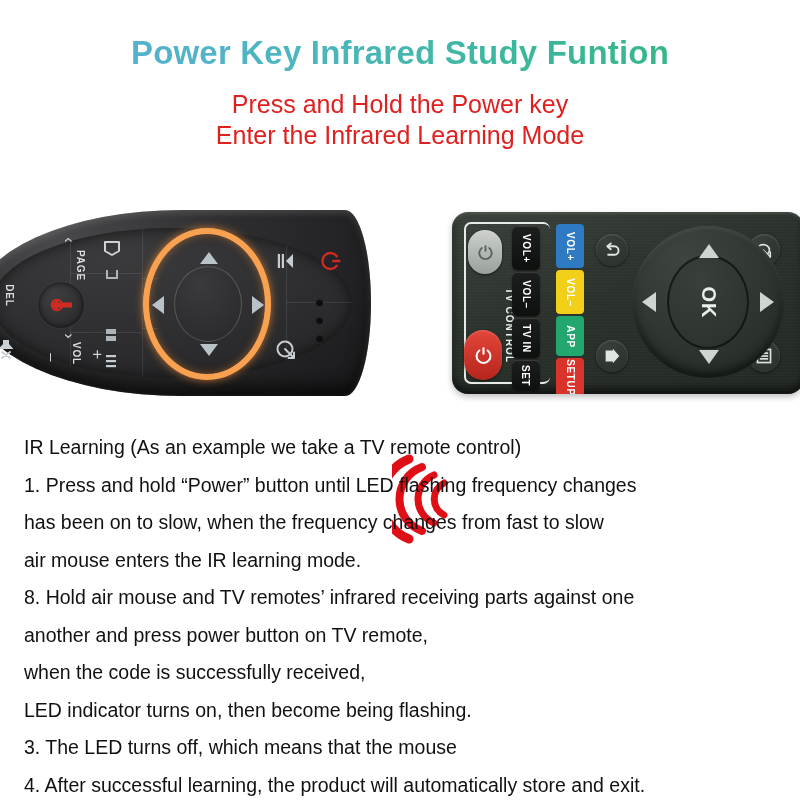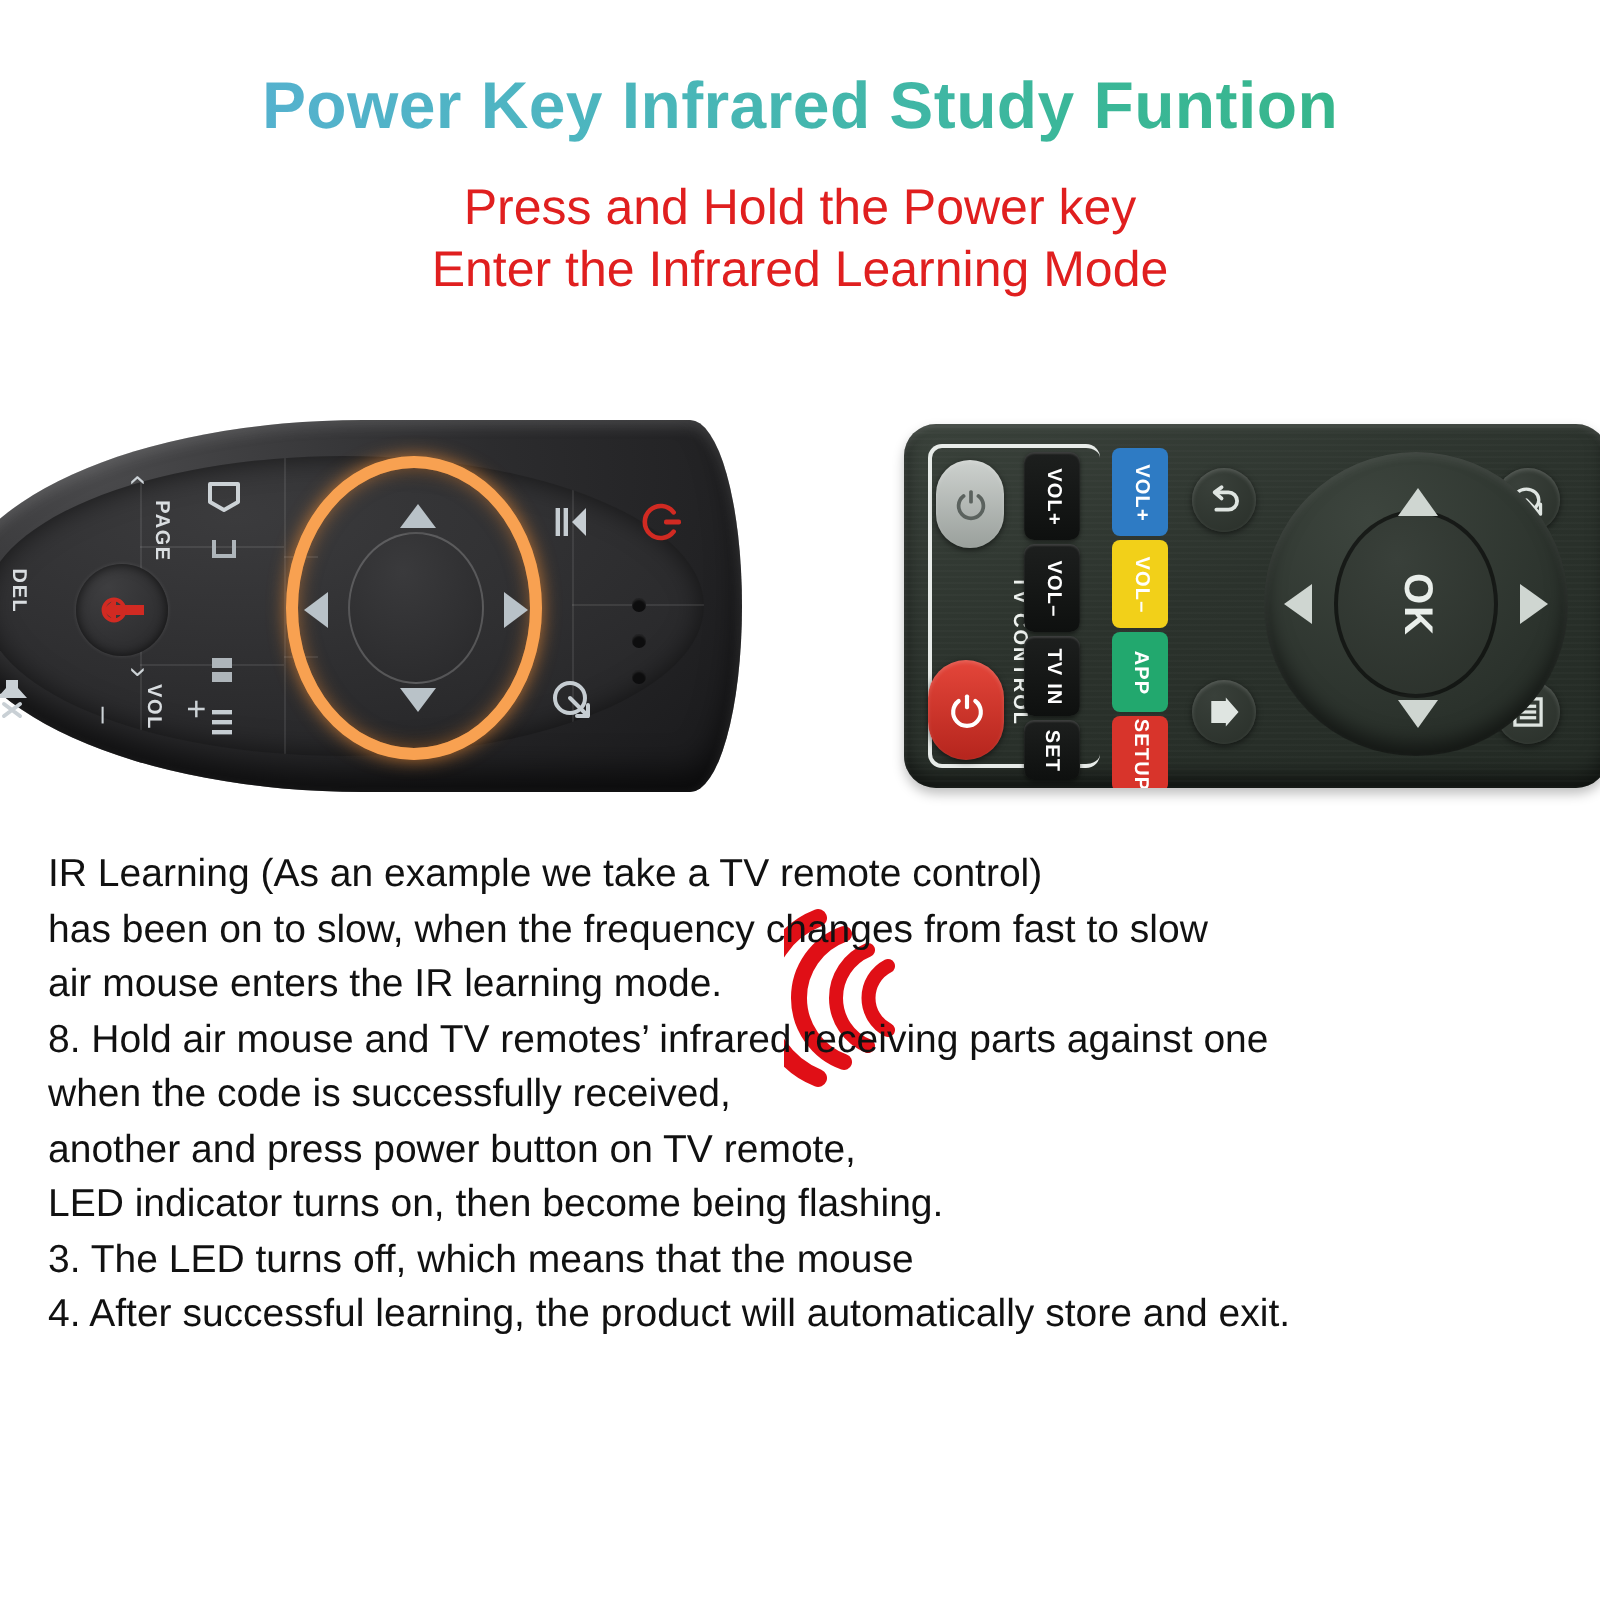--- a/index.html
+++ b/index.html
@@ -137,21 +137,21 @@
   .tv-arrow.down  { left:247px; top:138px; border-left:10px solid transparent; border-right:10px solid transparent; border-top:14px solid #cfd6d1; }
   .tv-arrow.left  { left:190px; top:80px;  border-top:10px solid transparent; border-bottom:10px solid transparent; border-right:14px solid #cfd6d1; }
   .tv-arrow.right { left:308px; top:80px;  border-top:10px solid transparent; border-bottom:10px solid transparent; border-left:14px solid #cfd6d1; }
 
   
   .instructions {
     position:absolute; left:24px; top:424px; width:762px;
     color:#111; font-size:19.5px; line-height:27.5px;
     font-family:"Liberation Sans", sans-serif;
   }
-  .instructions p { white-space:nowrap; }
+  .instructions p { white-space:nowrap;margin-top:10px; }
 </style>
 </head>
 <body>
 
 <div class="page">
 
   <div class="title">Power Key Infrared Study Funtion</div>
   <div class="subtitle l2">Enter the Infrared Learning Mode</div>
   <div class="subtitle l1">Press and Hold the Power key</div>
 
@@ -350,23 +350,24 @@
       </div>
       <div class="tv-arrow up"></div>
       <div class="tv-arrow down"></div>
       <div class="tv-arrow left"></div>
       <div class="tv-arrow right"></div>
     </div>
   </div>
 
   <div class="instructions">
     <p>IR Learning (As an example we take a TV remote control)</p>
+    <p>1. Press and hold “Power” button until LED flashing frequency changes</p>
     <p>has been on to slow, when the frequency changes from fast to slow</p>
     <p>air mouse enters the IR learning mode.</p>
     <p>8. Hold air mouse and TV remotes’ infrared receiving parts against one</p>
+    <p>another and press power button on TV remote,</p>
     <p>when the code is successfully received,</p>
-    <p>another and press power button on TV remote,</p>
     <p>LED indicator turns on, then become being flashing.</p>
     <p>3. The LED turns off, which means that the mouse</p>
     <p>4. After successful learning, the product will automatically store and exit.</p>
   </div>
 
 </div>
 
 </body></html>

